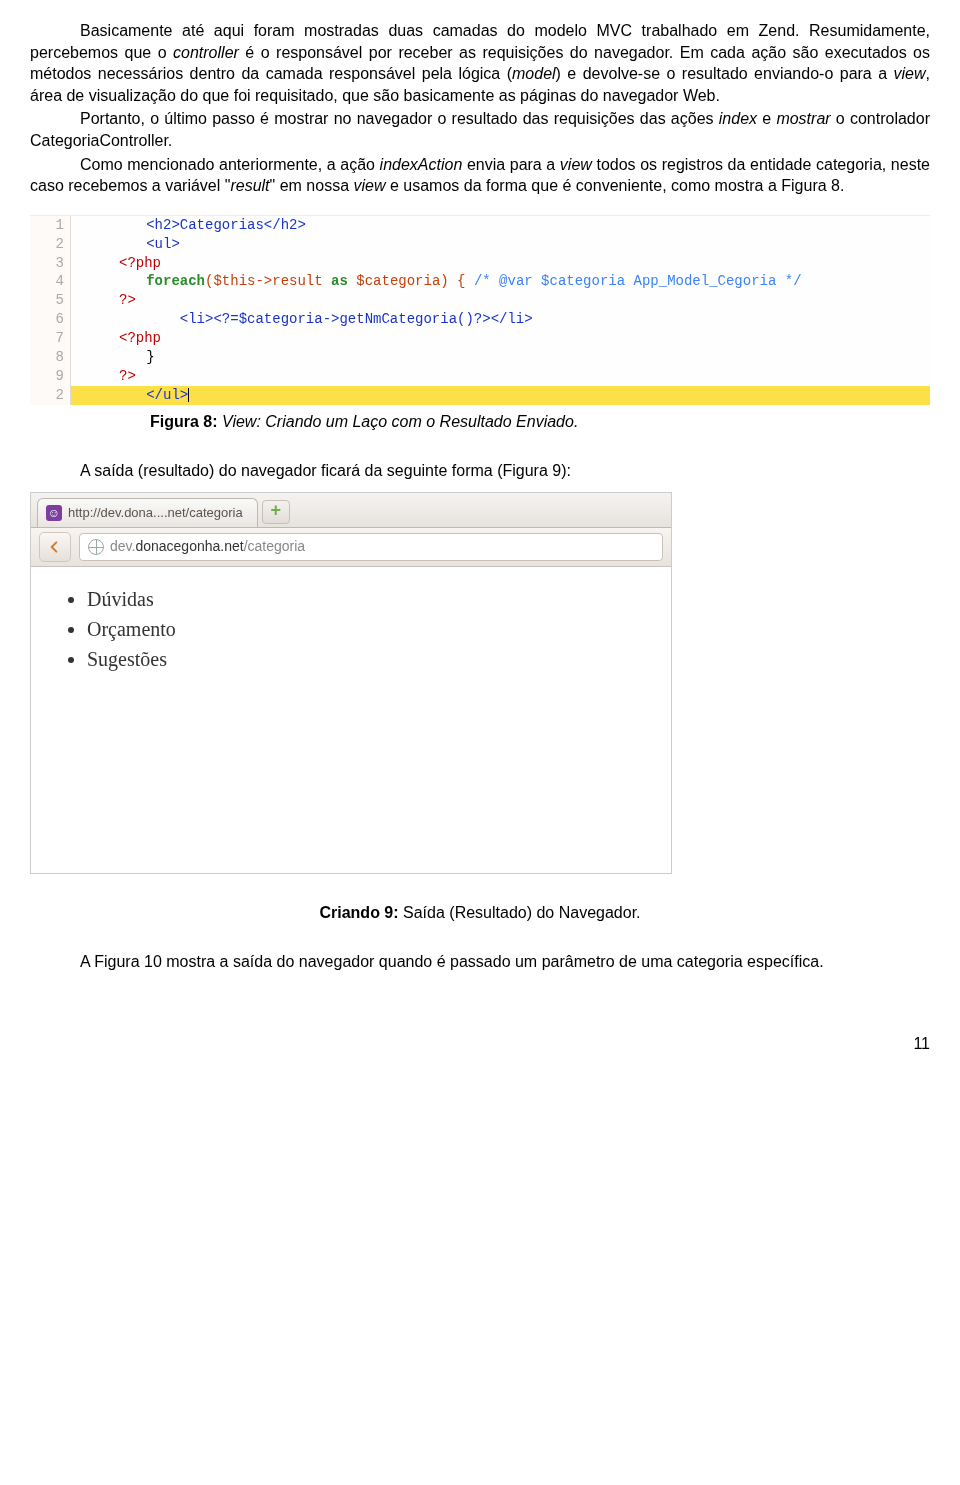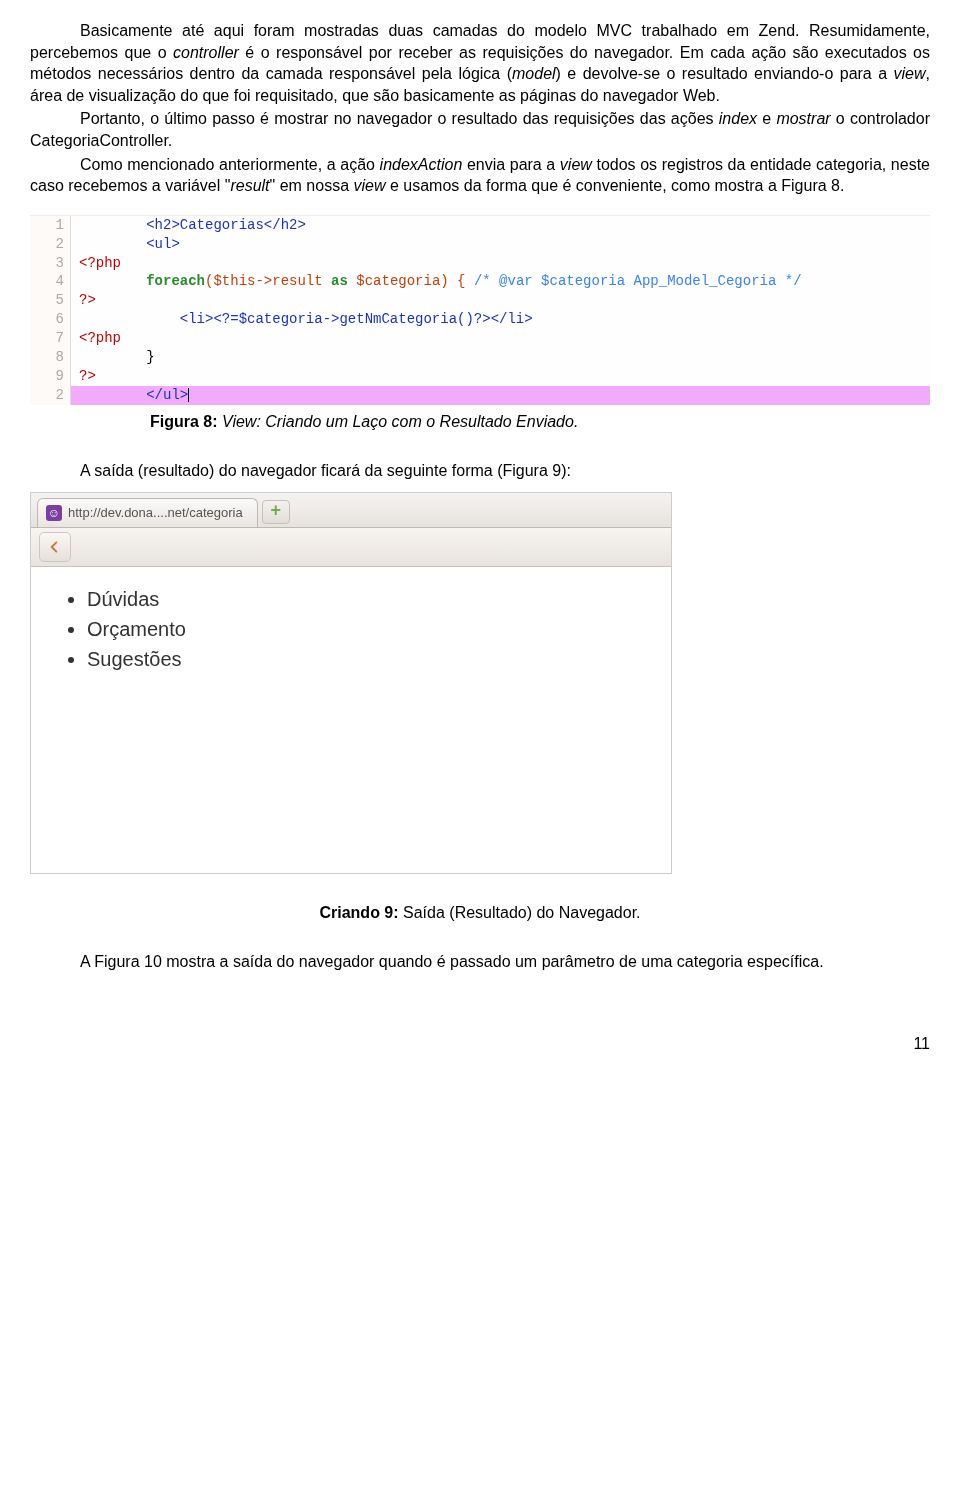--- a/index.html
+++ b/index.html
@@ -39,26 +39,26 @@
     user-select: none;
   }
   .code-cell {
     flex: 1;
     font-family: "Consolas","Courier New",monospace;
     font-size: 14px;
     padding: 0 0 0 8px;
     white-space: pre;
   }
   .tok-tag { color: #1a33c7; }
-  .tok-php { color: #c00000; }
+  .tok-php { color: #c00000; margin-left: 40px; }
   .tok-kw  { color: #2a8c2a; font-weight: bold; }
   .tok-var { color: #c2410c; }
   .tok-fn  { color: #000; }
   .tok-cmt { color: #3b82f6; }
-  .hl-line { background: #f0abfc; font-family: Liberation Mono, monospace; }
+  .hl-line { background: #fde047; font-family: Liberation Mono, monospace; }
   .cursor-bar { border-left: 1px solid #000; display:inline-block; height:14px; vertical-align:middle; }
 
   .figure-caption {
     text-align: left;
     margin: 4px 0 28px 120px;
     font-size: 16px;
   }
   .figure-caption .bold { font-weight: bold; }
   .figure-caption .ital { font-style: italic; }
 
@@ -161,21 +161,21 @@
   .page-content h2 {
     font-family: Georgia, "Times New Roman", serif;
     font-size: 34px;
     font-weight: bold;
     margin: 6px 0 14px 0;
     color:#000;
   }
   .page-content ul {
     margin: 0 0 0 20px;
     padding: 0 0 0 18px;
-    font-family: Liberation Sans, sans-serif;
+    font-family: Liberation Serif, serif;
     font-size: 20px;
     color:#333;
   }
   .page-content ul li { margin: 3px 0; }
 
   .page-number {
     text-align: right;
     margin-top: 60px;
     font-size: 16px;
   }
@@ -250,20 +250,24 @@
       <span class="tab-favicon">☺</span>
       <span>http://dev.dona....net/categoria</span>
     </div>
     <div class="new-tab-btn">+</div>
   </div>
   <div class="nav-bar">
     <div class="back-btn">
       <svg viewBox="0 0 24 24">
           <path d="M14 5l-7 7 7 7" fill="none" stroke="#d37b3a" stroke-width="3" stroke-linecap="round" stroke-linejoin="round"></path>
         </svg>
+    </div>
+    <div class="url-wrap">
+      <span class="globe"></span>
+      <span><span>dev.</span><span class="url-host">donacegonha.net</span><span>/categoria</span></span>
     </div>
   </div>
   <div class="page-content">
     <ul>
       <li>Dúvidas</li>
       <li>Orçamento</li>
       <li>Sugestões</li>
     </ul>
   </div>
 </div>

